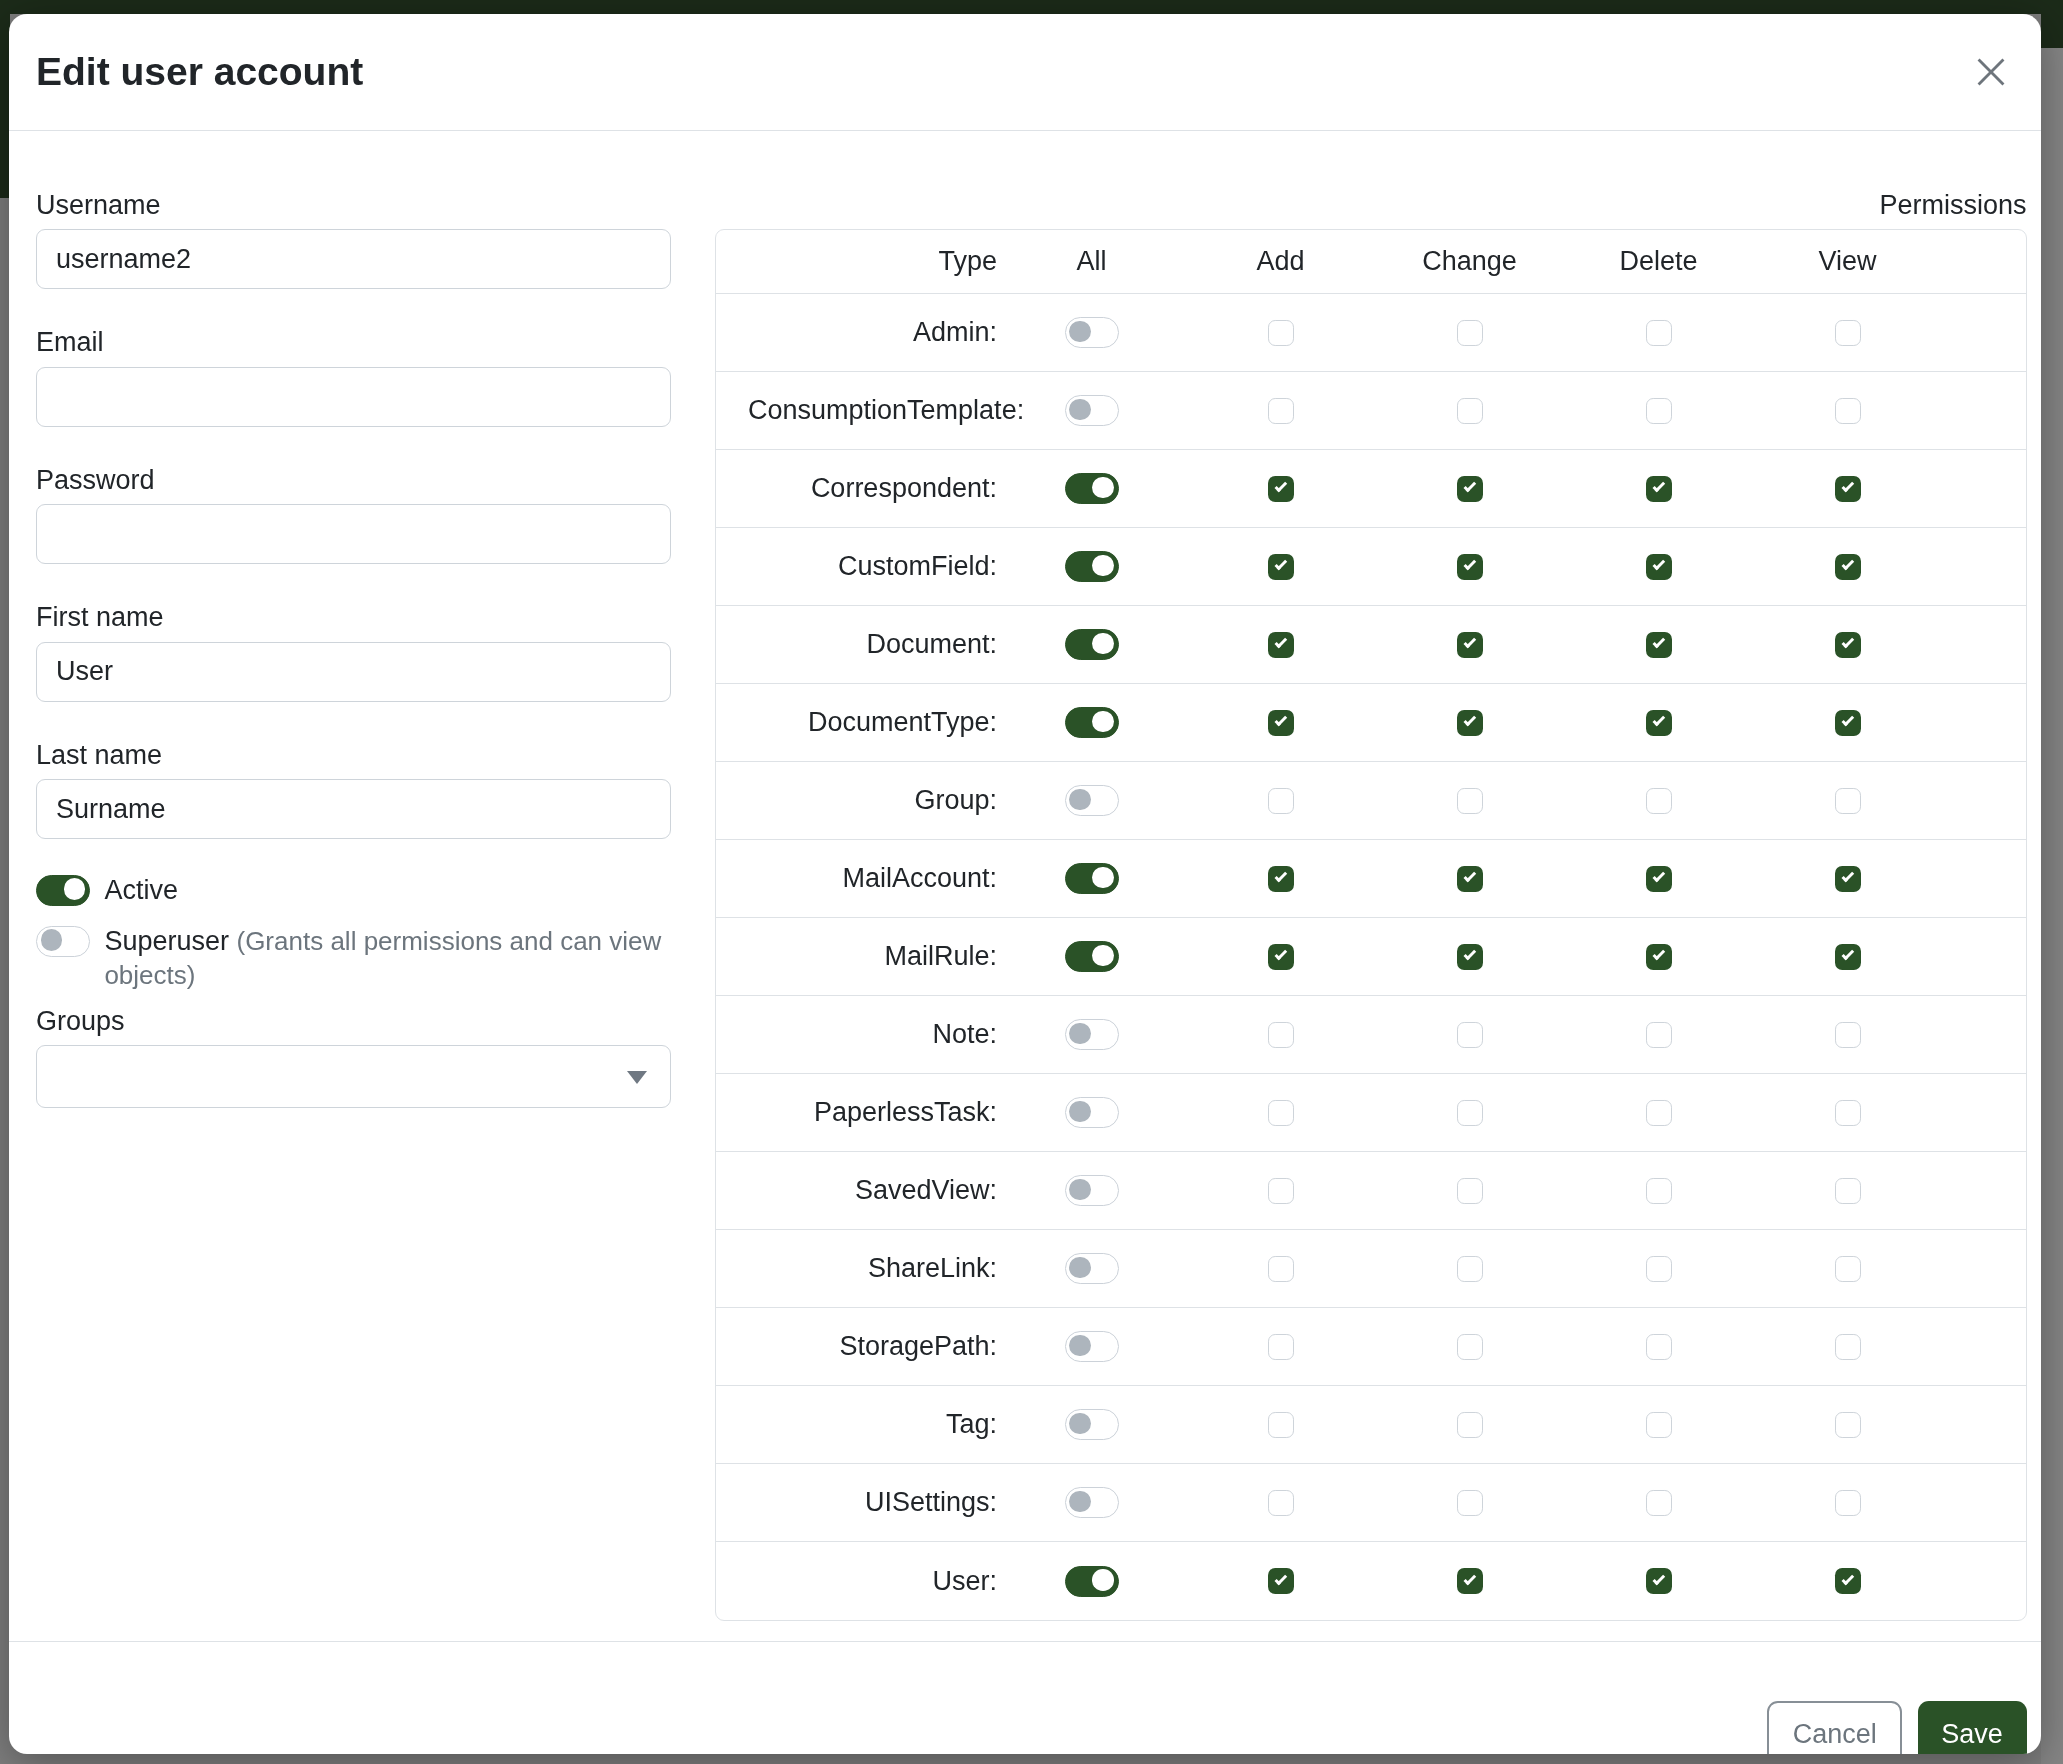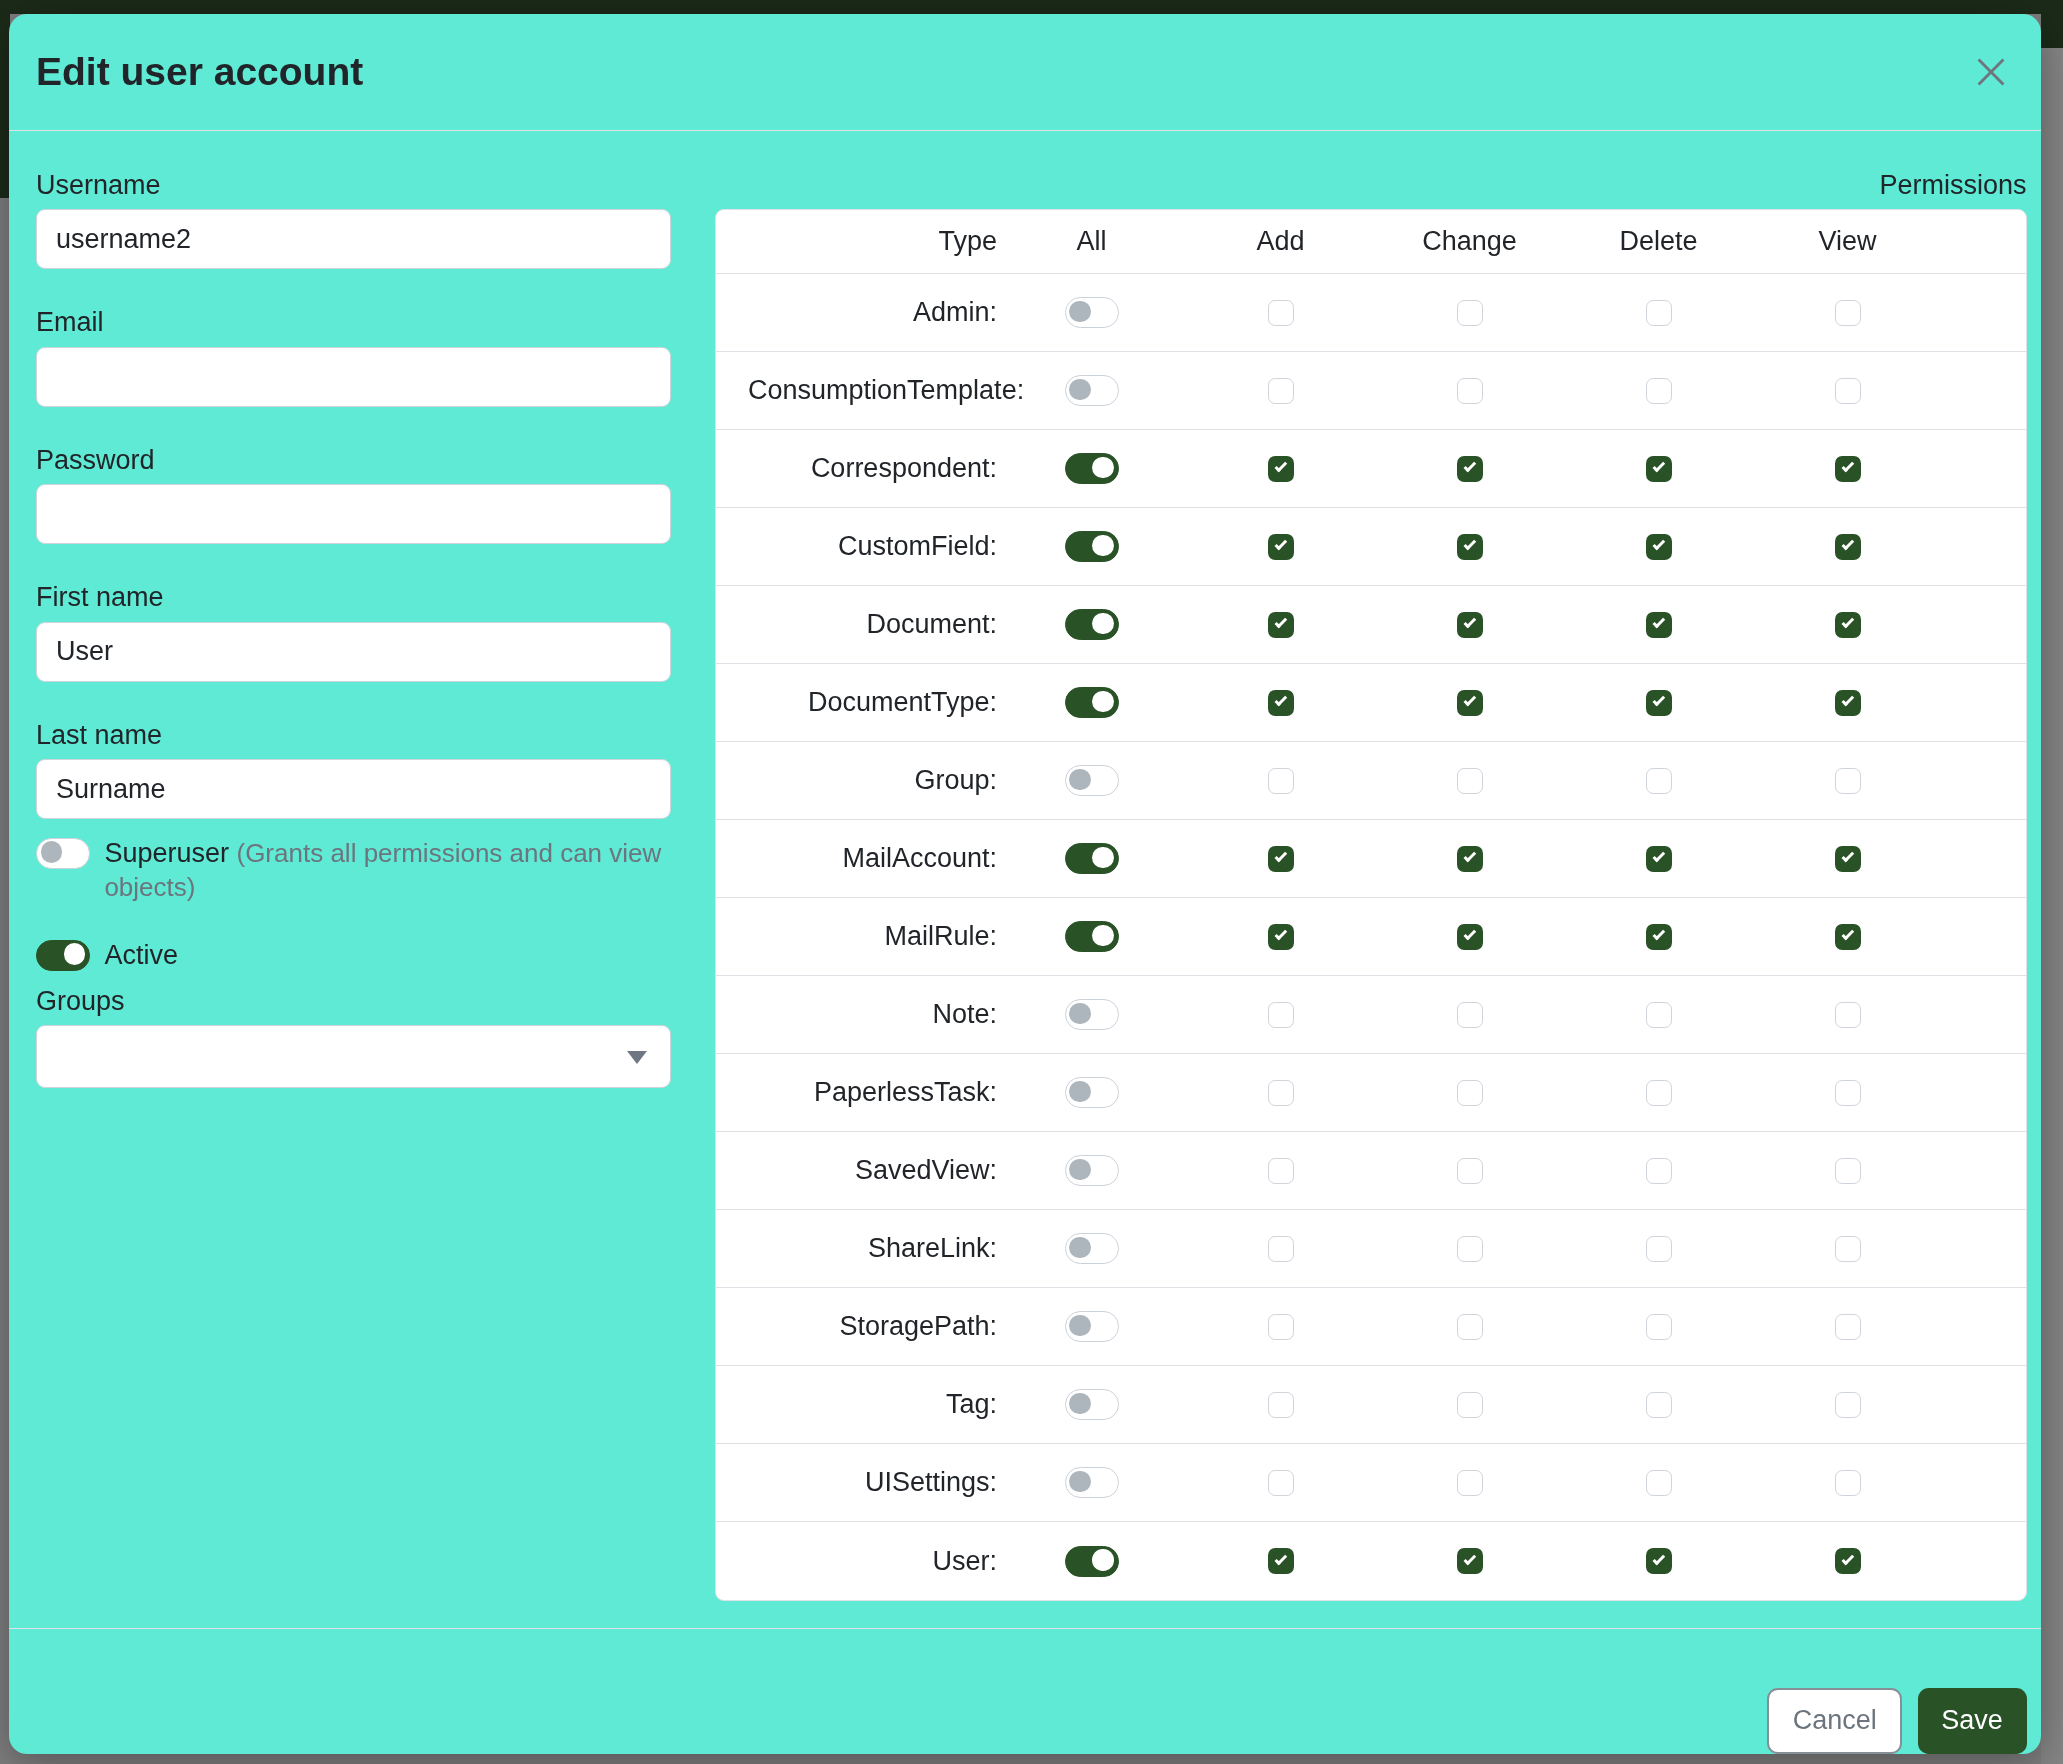--- a/index.html
+++ b/index.html
@@ -21,22 +21,22 @@
   }
   
   .page-topbar{position:absolute;left:0;top:0;width:100%;height:14.4px;background:var(--topbar);}
   .page-left-sliver{position:absolute;left:0;top:0;width:10px;height:198px;background:var(--topbar);}
   .page-scrollbar{position:absolute;right:0;top:0;width:21.6px;height:100%;background:#868686;}
   .page-scrollbar .cap{width:100%;height:48px;background:var(--topbar);}
 
   
   .modal{
     position:absolute;left:9px;top:13.5px;width:2032px;height:1740px;
-    background:#5eead4;border-radius:18px;box-shadow:0 9px 45px rgba(0,0,0,.35);
-    display:flex;flex-direction:column;overflow:hidden;
+    background:#ffffff;border-radius:18px;box-shadow:0 9px 45px rgba(0,0,0,.35);
+    display:flex;flex-direction:column;overflow:hidden;gap:20px;
   }
   .modal-header{
     height:117px;flex:none;display:flex;align-items:center;
     padding:0 27px;border-bottom:1.8px solid var(--table-border);
   }
   .modal-title{font-size:39px;font-weight:700;color:var(--text);}
   .close-btn{
     margin-left:auto;width:43px;height:43px;background:none;border:none;cursor:pointer;
     display:flex;align-items:center;justify-content:center;margin-right:1.8px;
   }
@@ -148,35 +148,35 @@
       <div class="field">
         <label class="flabel">First name</label>
         <input class="tinput" type="text" value="User" style="">
       </div>
 
       <div class="field" style="margin-bottom:0">
         <label class="flabel">Last name</label>
         <input class="tinput" type="text" value="Surname" style="">
       </div>
 
+      <div class="switch-row active-row">
+        <span class="switch on">
+            <span class="knob"></span>
+          </span>
+        <span class="sw-text"><span class="sw-label">Active</span></span>
+      </div>
+
       <div class="switch-row super-row">
         <span class="switch off">
             <span class="knob"></span>
           </span>
         <span class="sw-text">
           <span class="sw-label">Superuser</span>
           <span class="sw-hint">(Grants all permissions and can view objects)</span>
         </span>
-      </div>
-
-      <div class="switch-row active-row">
-        <span class="switch on">
-            <span class="knob"></span>
-          </span>
-        <span class="sw-text"><span class="sw-label">Active</span></span>
       </div>
 
       <div class="groups-field">
         <label class="flabel">Groups</label>
         <div class="groups-select">
           <div class="groups-value"></div>
           <span class="caret"></span>
         </div>
       </div>
 

